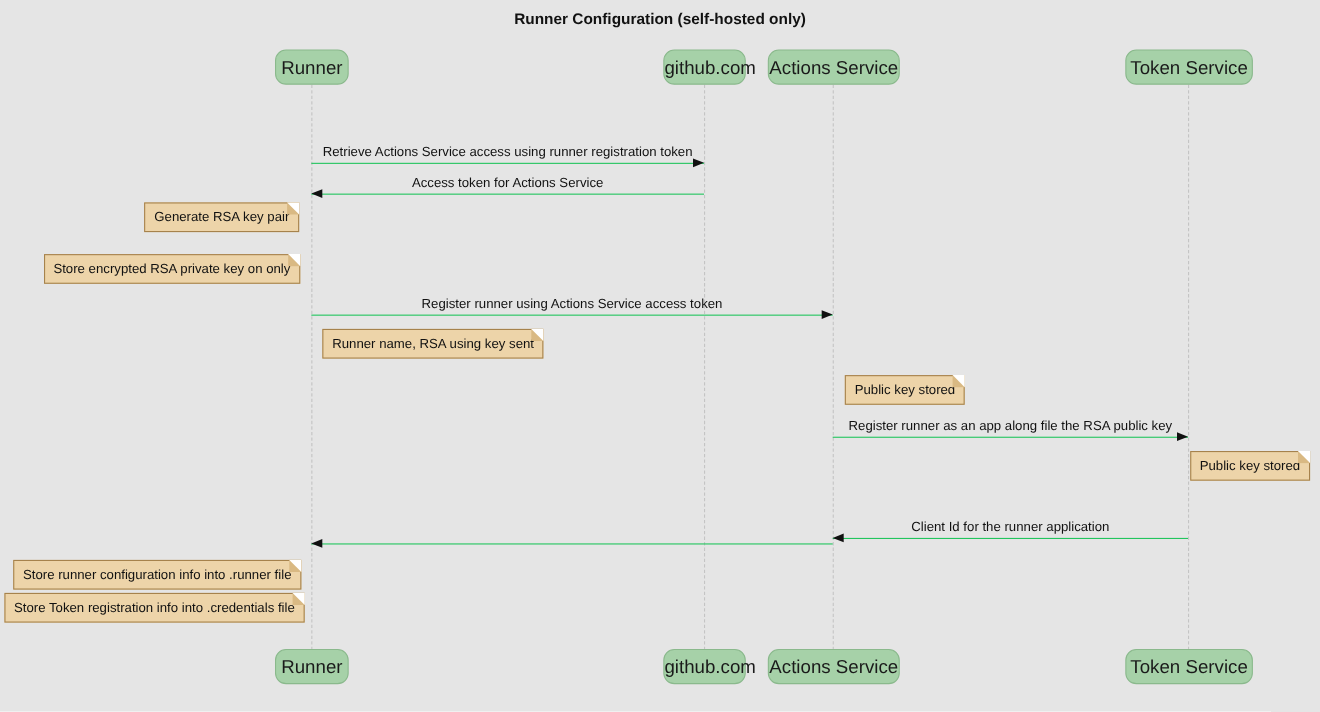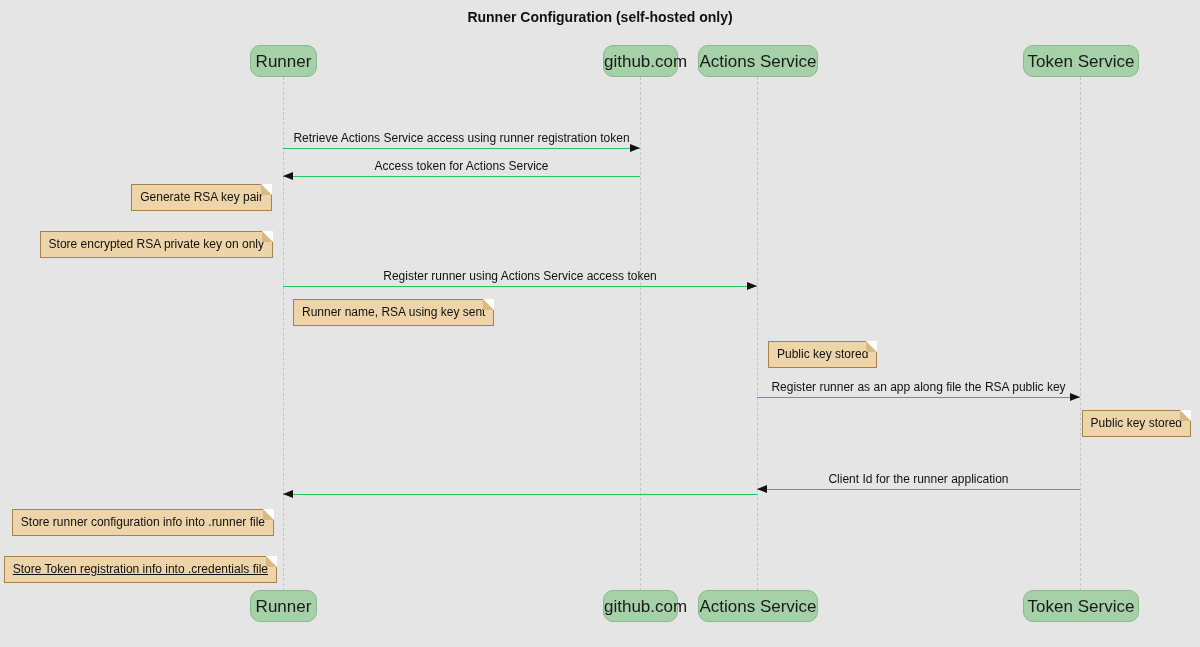--- a/index.html
+++ b/index.html
@@ -147,21 +147,21 @@
   </div>
   <div class="note" style="left:768px; top:341px;">
     <span>Public key stored</span>
   </div>
   <div class="note" style="right:9px; top:410px;">
     <span>Public key stored</span>
   </div>
   <div class="note" style="right:926px; top:509px;text-align:right;">
     <span>Store runner configuration info into .runner file</span>
   </div>
-  <div class="note" style="right:923px; top:556px;text-decoration:underline;">
+  <div class="note" style="right:923px; top:539px;">
     <span>Store Token registration info into .credentials file</span>
   </div>
 
   <div class="message" style="left:283px; top:131px; width:357px;">
     <span class="msg-label">Retrieve Actions Service access using runner registration token</span>
     <span class="arrowhead right"></span>
   </div>
   <div class="message" style="left:283px; top:269px; width:474px;">
     <span class="msg-label">Register runner using Actions Service access token</span>
     <span class="arrowhead right"></span>

